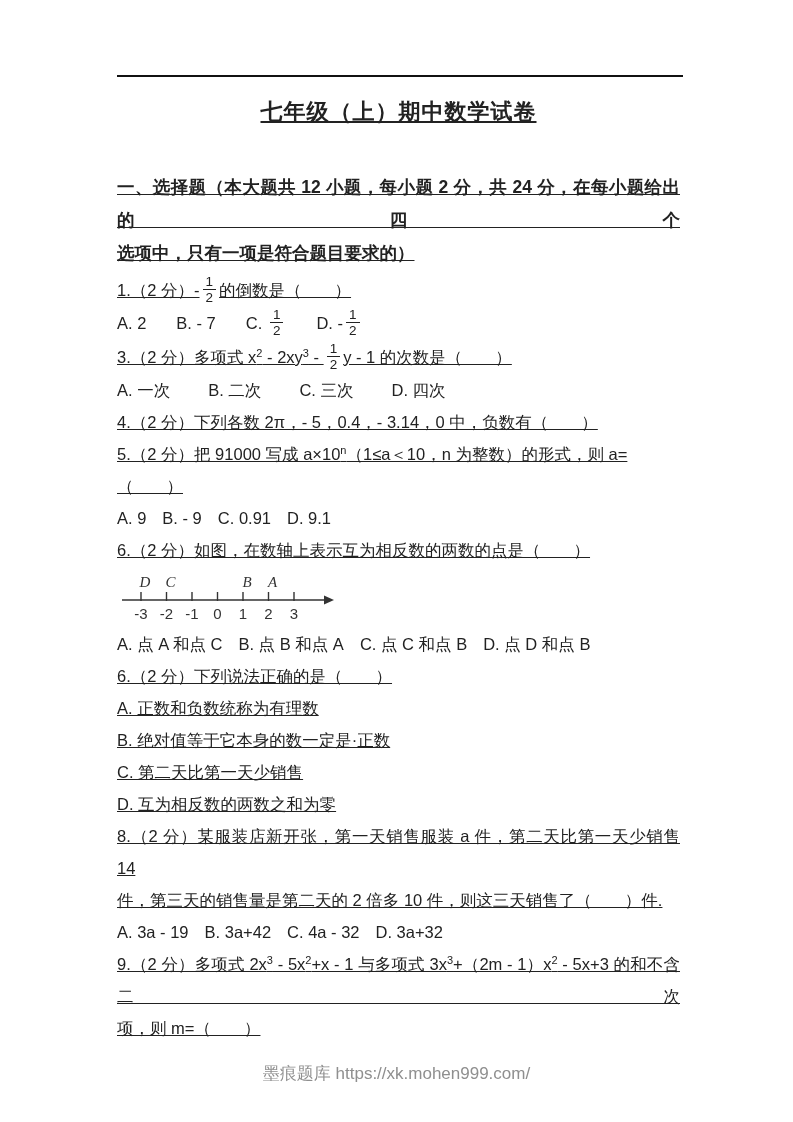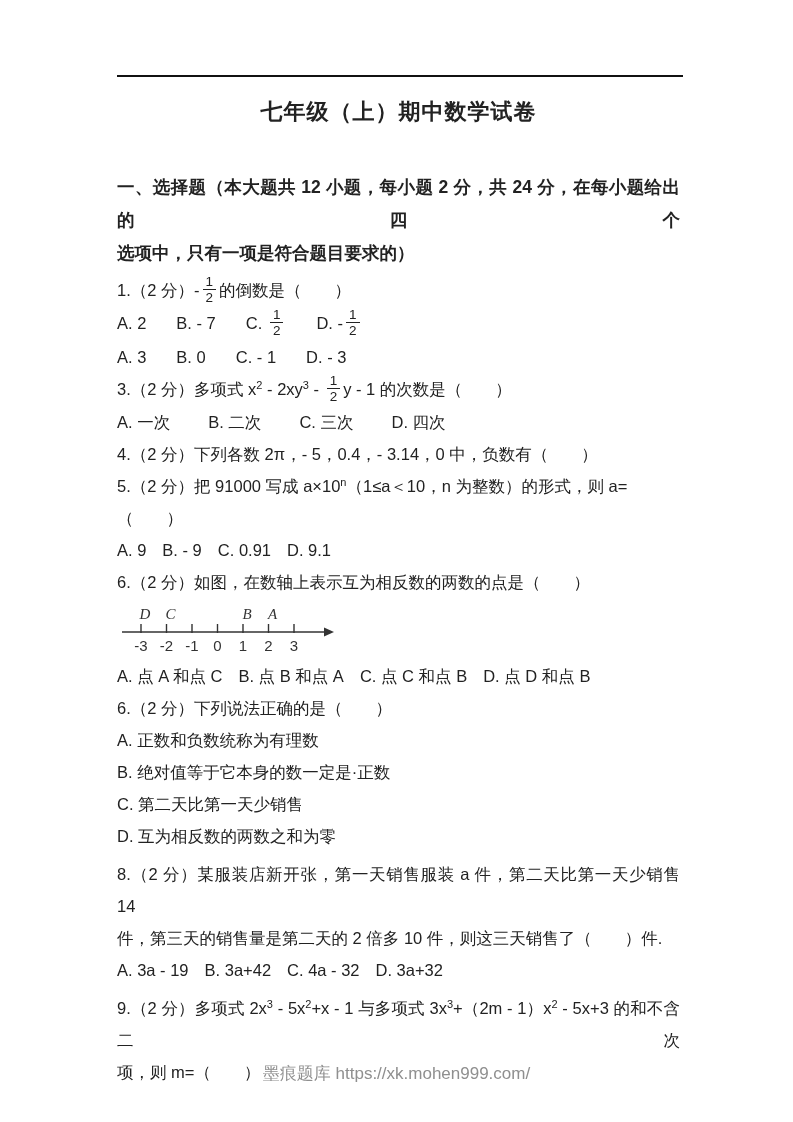--- a/index.html
+++ b/index.html
@@ -3,34 +3,35 @@
 <meta charset="utf-8">
 <style>
   :root{
     --text:#222222; --rule:#111111; --footer:#8f8f8f; --figure:#333333;
   }
   html,body{margin:0;padding:0;background:#ffffff;}
   .page{
     position:relative; width:793px; height:1122px; background:#ffffff;
     overflow:hidden; color:var(--text);
     font-family:"Liberation Sans","DejaVu Sans",sans-serif;
+    text-decoration:underline;
   }
   .content{padding:0 113px 0 117px;}
   .top-rule{
     margin:75px 0 0 0; border:none; border-top:2px solid var(--rule); width:566px;
   }
   .title{
     margin-top:20px; text-align:center; font-size:22px; font-weight:bold;
     line-height:30px; letter-spacing:1px;
   }
   .section-heading{margin-top:44px; font-weight:bold; font-size:17.5px;}
   .section-heading .line{line-height:33px;}
   #questions{margin-top:4px; font-size:16.5px;}
   .line{line-height:32px; min-height:32px;}
-  .fill{text-align:justify; text-align-last:justify;margin-top:6px;}
+  .fill{text-align:justify; text-align-last:justify;}
   .opts .opt{display:inline-block;}
   .gap-normal .opt{margin-right:30px;}
   .gap-wide .opt{margin-right:38px;}
   .gap-small .opt{margin-right:16px;}
   .gap-tight .opt{margin-right:6px;}
   .opts .opt:last-child{margin-right:0;}
   .frac{
     display:inline-flex; flex-direction:column; vertical-align:middle;
     text-align:center; font-size:13.5px; line-height:1.12; margin:0 3px;
     position:relative; top:-2px;
@@ -65,21 +66,20 @@
             </span>的倒数是（　　）</div>
           <div class="line opts gap-normal"><span class="opt">A. 2</span><span class="opt">B. - 7</span><span class="opt">C. <span class="frac">
                 <span class="num">1</span>
                 <span class="den">2</span>
               </span></span><span class="opt">D. -<span class="frac">
                 <span class="num">1</span>
                 <span class="den">2</span>
               </span></span></div>
         </div>
         <div class="question">
-          <div class="line opts gap-normal"><span class="opt">A. 3</span><span class="opt">B. 0</span><span class="opt">C. - 1</span><span class="opt">D. - 3</span></div>
         </div>
         <div class="question">
           <div class="line stem">3.（2 分）多项式 x<sup>2</sup> - 2xy<sup>3</sup> - <span class="frac">
               <span class="num">1</span>
               <span class="den">2</span>
             </span>y - 1 的次数是（　　）</div>
           <div class="line opts gap-wide"><span class="opt">A. 一次</span><span class="opt">B. 二次</span><span class="opt">C. 三次</span><span class="opt">D. 四次</span></div>
         </div>
         <div class="question">
           <div class="line stem">4.（2 分）下列各数 2π，- 5，0.4，- 3.14，0 中，负数有（　　）</div>

